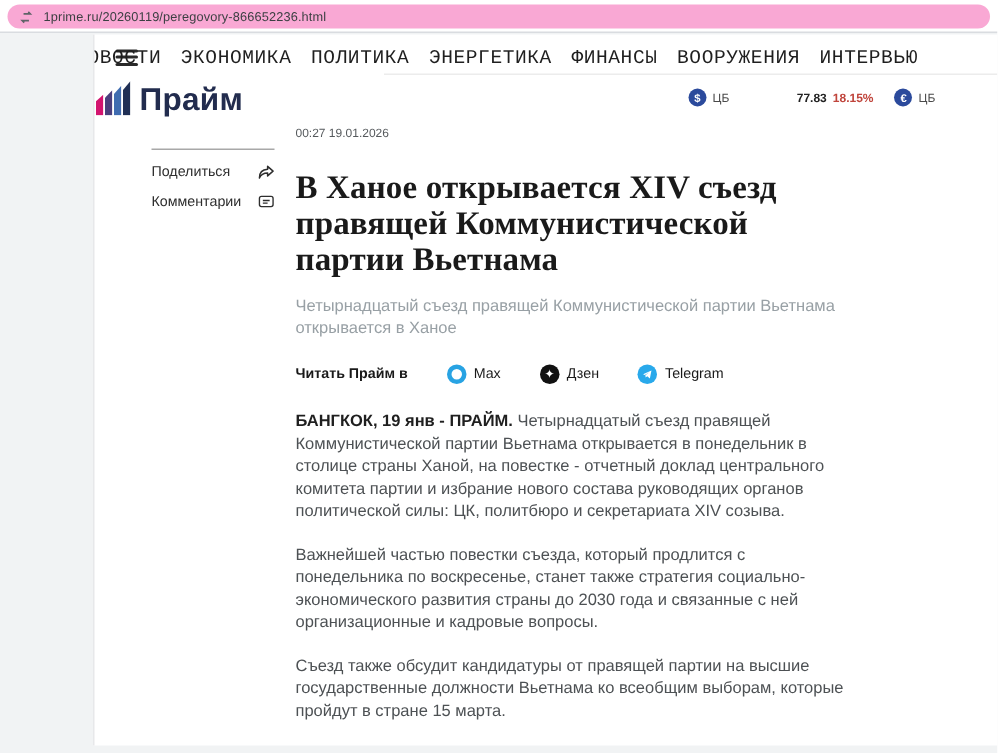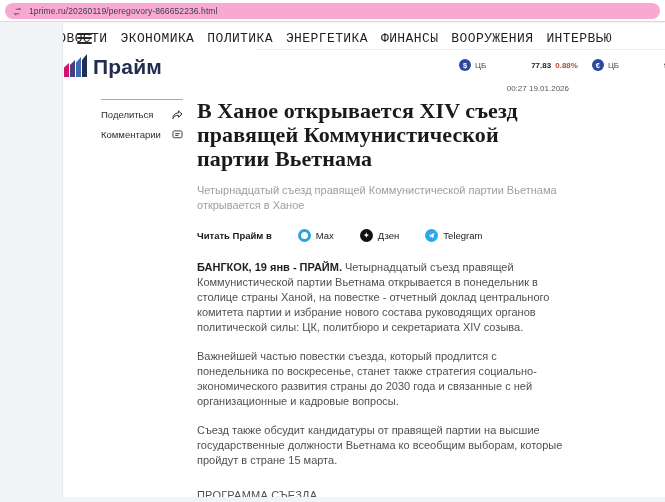--- a/index.html
+++ b/index.html
@@ -58,21 +58,21 @@
   .side{position:absolute;left:38px;top:76px;width:82px;}
   .side-rule{height:1px;background:#a8a8a8;margin-bottom:9px;}
   .side-row{
     display:flex;align-items:center;justify-content:space-between;
     margin-bottom:9px;cursor:pointer;text-align:center;
   }
   .side-row span{font-size:9.5px;color:#2e2e2e;}
   .side-ic{display:inline-flex;color:#444;}
   
   .main{position:absolute;left:134px;top:61px;width:372px;}
-  .timestamp{font-size:8px;color:#55595c;margin-bottom:6px;text-align:right;}
+  .timestamp{font-size:8px;color:#55595c;margin-bottom:20px;}
   h1.title{
     font-family:"Liberation Serif",serif;font-size:22px;line-height:24px;
     font-weight:600;color:#1a1a1a;margin:0 0 12px 0;letter-spacing:.1px;
   }
   .subtitle{font-size:11px;line-height:15px;color:#98a0a5;margin-bottom:16px;}
   .read-row{display:flex;align-items:center;gap:26px;margin-bottom:18px;}
   .read-label{font-size:9.5px;font-weight:700;color:#1a1a1a;}
   .channel{display:flex;align-items:center;gap:5px;cursor:pointer;text-decoration:none;}
   .channel span.ch-label{font-size:9.5px;color:#1a1a1a;font-weight:400;text-align:right;}
   .ch-ic{width:13px;height:13px;border-radius:50%;display:inline-flex;align-items:center;justify-content:center;box-sizing:border-box;}
@@ -126,21 +126,21 @@
           <i class="bar4"></i>
       </span>
       <span class="logo-text">Прайм</span>
     </div>
 
     <div class="ticker">
       <span class="tk">
         <span class="tk-icon">$</span>
         <span class="tk-label">ЦБ</span>
         <span class="tk-value">77.83</span>
-        <span class="tk-change">0.88%</span>
+        <span class="tk-change">18.15%</span>
       </span>
       <span class="tk">
         <span class="tk-icon">€</span>
         <span class="tk-label">ЦБ</span>
         <span class="tk-value">90.54</span>
         <span class="tk-change">1.39%</span>
       </span>
       <span class="tk">
         <span class="tk-brent-label">BRENT</span>
 

